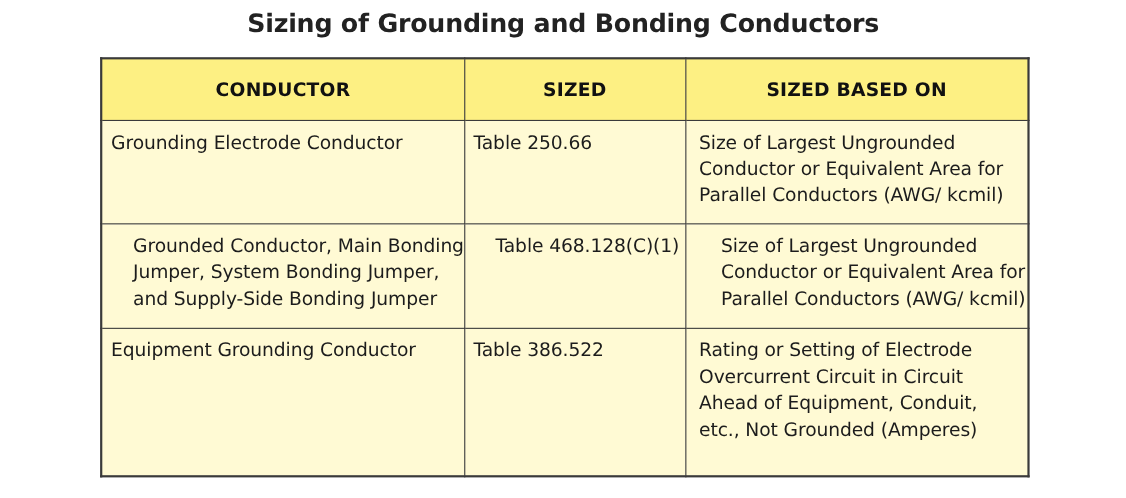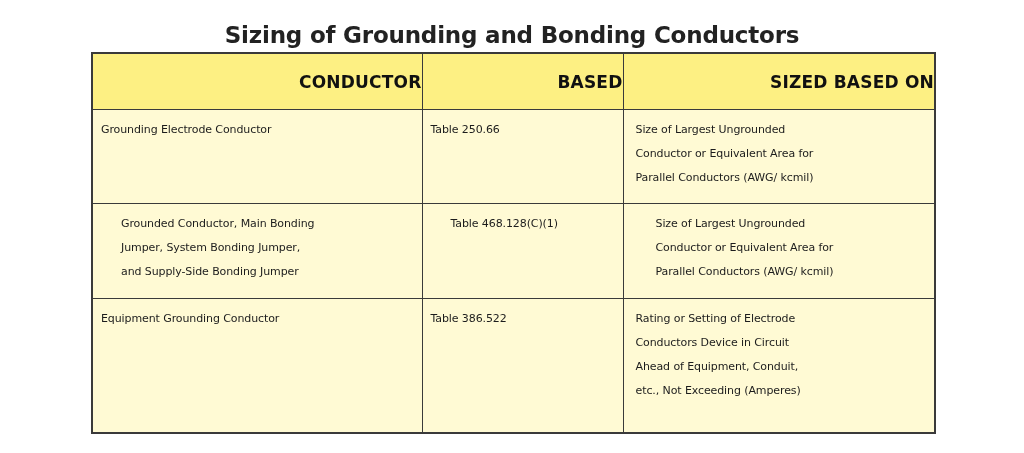--- a/index.html
+++ b/index.html
@@ -20,49 +20,48 @@
       left: 0;
       top: 6px;
       width: 1024px;
       text-align: center;
       font-family: "DejaVu Sans", sans-serif;
       font-weight: bold;
       font-size: 23px;
       letter-spacing: -0.2px;
       color: #222222;
       line-height: 32px;
-      margin-top: 13px;
     }
     table.grid {
       position: absolute;
       left: 91px;
       top: 52px;
       width: 843px;
       border-collapse: collapse;
       table-layout: fixed;
       border: 2px solid #3a3a3a;
     }
     table.grid th, table.grid td {
       border: 1.5px solid #3a3a3a;
       padding: 0;
       vertical-align: top;
     }
     table.grid thead th {
       background: #fdf083;
       height: 55px;
       vertical-align: middle;
-      text-align: right;
+      text-align: center;
       font-weight: bold;
       font-size: 17px;
       color: #111111;
       letter-spacing: 0.2px;
     }
     table.grid tbody td {
       background: #fffad4;
-      font-size: 11px;
+      font-size: 17px;
       line-height: 24px;
       color: #1c1c1c;
     }
     .cell-text {
       padding: 8px 8px 0 8px;
       letter-spacing: -0.1px;
     }
     .center { text-align: left; }
     .col1 { width: 330px; }
     .col2 { width: 201px; }
@@ -79,21 +78,21 @@
 
 <table class="grid">
   <colgroup>
     <col class="col1">
     <col class="col2">
     <col class="col3">
   </colgroup>
   <thead>
     <tr>
       <th>CONDUCTOR</th>
-      <th>BASED</th>
+      <th>SIZED</th>
       <th>SIZED BASED ON</th>
     </tr>
   </thead>
   <tbody>
     <tr class="r1">
       <td>
         <div class="cell-text">
           <span class="line">Grounding Electrode Conductor</span>
         </div>
       </td>
@@ -138,20 +137,20 @@
         </div>
       </td>
       <td>
         <div class="cell-text center">
           <span class="line">Table 386.522</span>
         </div>
       </td>
       <td>
         <div class="cell-text" style="padding-left:12px;">
           <span class="line">Rating or Setting of Electrode</span>
-          <span class="line">Conductors Device in Circuit</span>
+          <span class="line">Overcurrent Circuit in Circuit</span>
           <span class="line">Ahead of Equipment, Conduit,</span>
-          <span class="line">etc., Not Exceeding (Amperes)</span>
+          <span class="line">etc., Not Grounded (Amperes)</span>
         </div>
       </td>
     </tr>
   </tbody>
 </table>
 
 </body></html>

